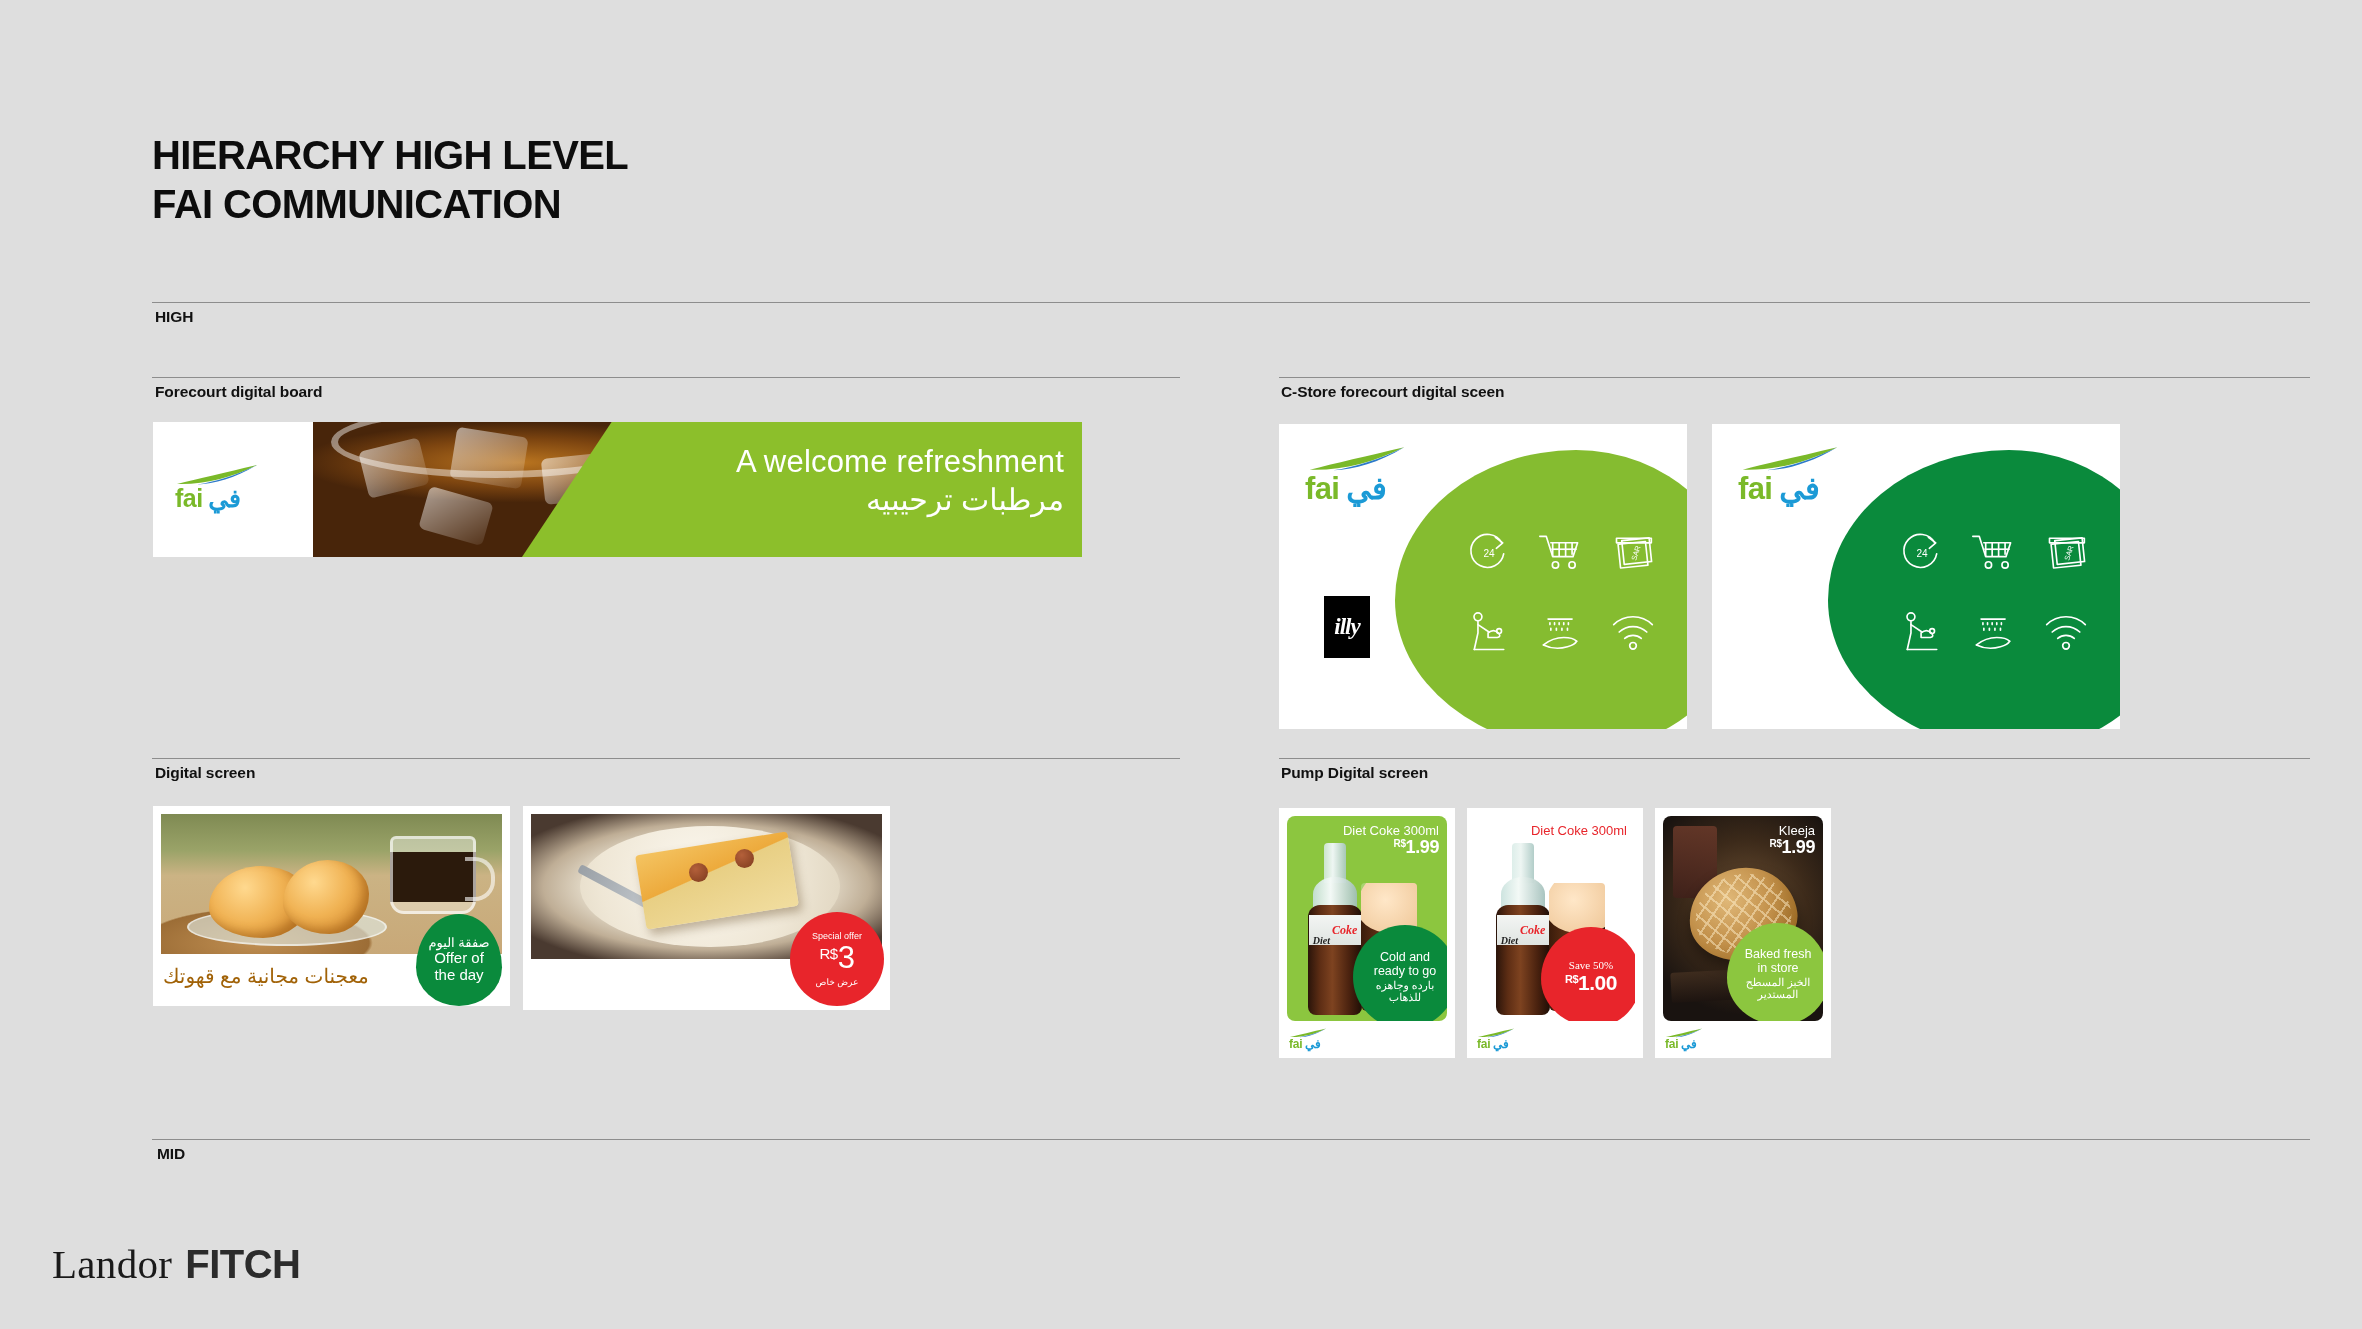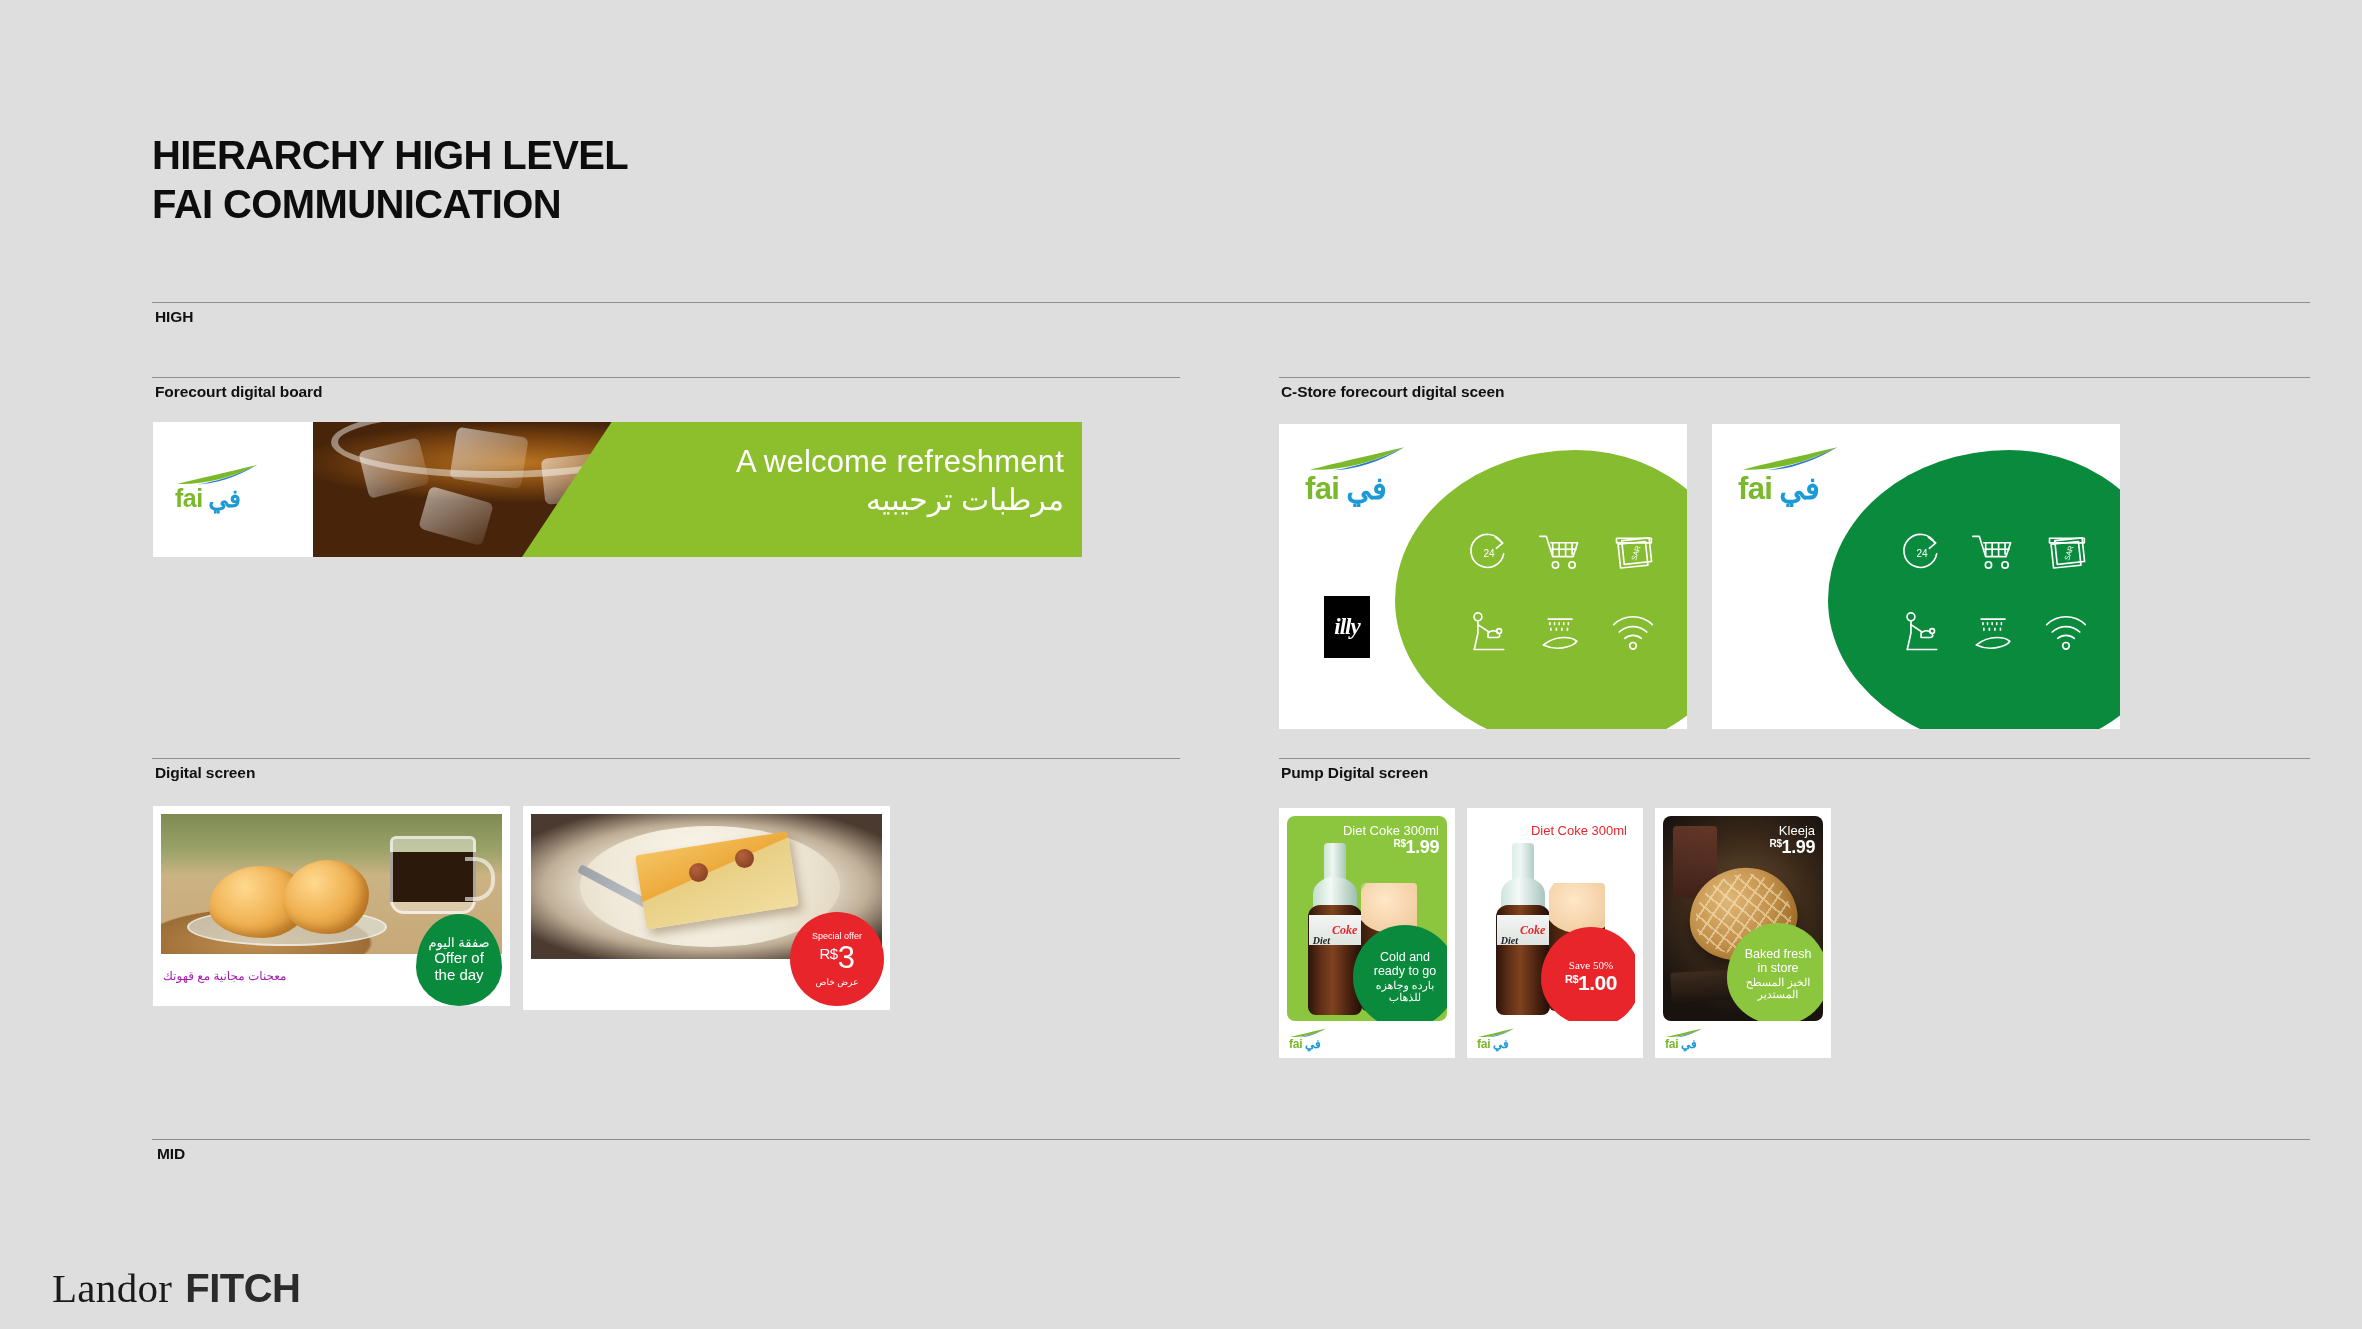--- a/index.html
+++ b/index.html
@@ -115,21 +115,21 @@
   .dscreen-wrap { position: absolute; left: 153px; top: 806px; display: flex; gap: 13px; }
   .dcard { position: relative; background: #fff; padding: 8px 8px 0 8px; overflow: hidden; }
   .dcard.a { width: 357px; height: 200px; }
   .dcard.b { width: 367px; height: 204px; }
   .dcard .photo { position: relative; width: 100%; overflow: hidden; }
   .dcard.a .photo { height: 140px; }
   .dcard.b .photo { height: 145px; }
   .dcard .cap {
     display: flex; align-items: center; gap: 9px;
     height: 44px; padding-left: 2px;
-    color: #a21caf; font-size: 12px; white-space: nowrap;
+    color: #a16207; font-size: 20px; white-space: nowrap;
   }
   .dcard .cap .ar { direction: rtl; }
   .dcard.b .cap { justify-content: flex-start; }
 
   
   .ph-crois {
     background:
       radial-gradient(ellipse 55% 40% at 28% 92%, #c08f52 0%, #9c6d36 60%, transparent 62%),
       linear-gradient(180deg, #7f8a53 0%, #9aa368 26%, #cbb384 44%, #c8a878 100%);
   }
@@ -300,21 +300,21 @@
   .pbadge .sv { font-size: 11px; font-family: Liberation Serif, serif; }
   .pbadge .pr { font-size: 21px; font-weight: 700; letter-spacing: -.5px; }
   .pbadge .pr sup { font-size: 11px; vertical-align: 7px; }
 
   
   .footer-logo {
     position: absolute; left: 52px; top: 1240px;
     display: flex; align-items: baseline; gap: 13px;
   }
   .footer-logo .landor {
-    font-family: "Liberation Serif", serif; font-size: 41px; color: #1a1a1a; letter-spacing: .3px; margin-top: 24px;
+    font-family: "Liberation Serif", serif; font-size: 41px; color: #1a1a1a; letter-spacing: .3px;
   }
   .footer-logo .fitch {
     font-family: "Liberation Sans", sans-serif; font-size: 40px; font-weight: 800;
     color: #2b2b2b; letter-spacing: -.5px;
   }
 </style>
 </head>
 <body>
 
 <div class="page">

